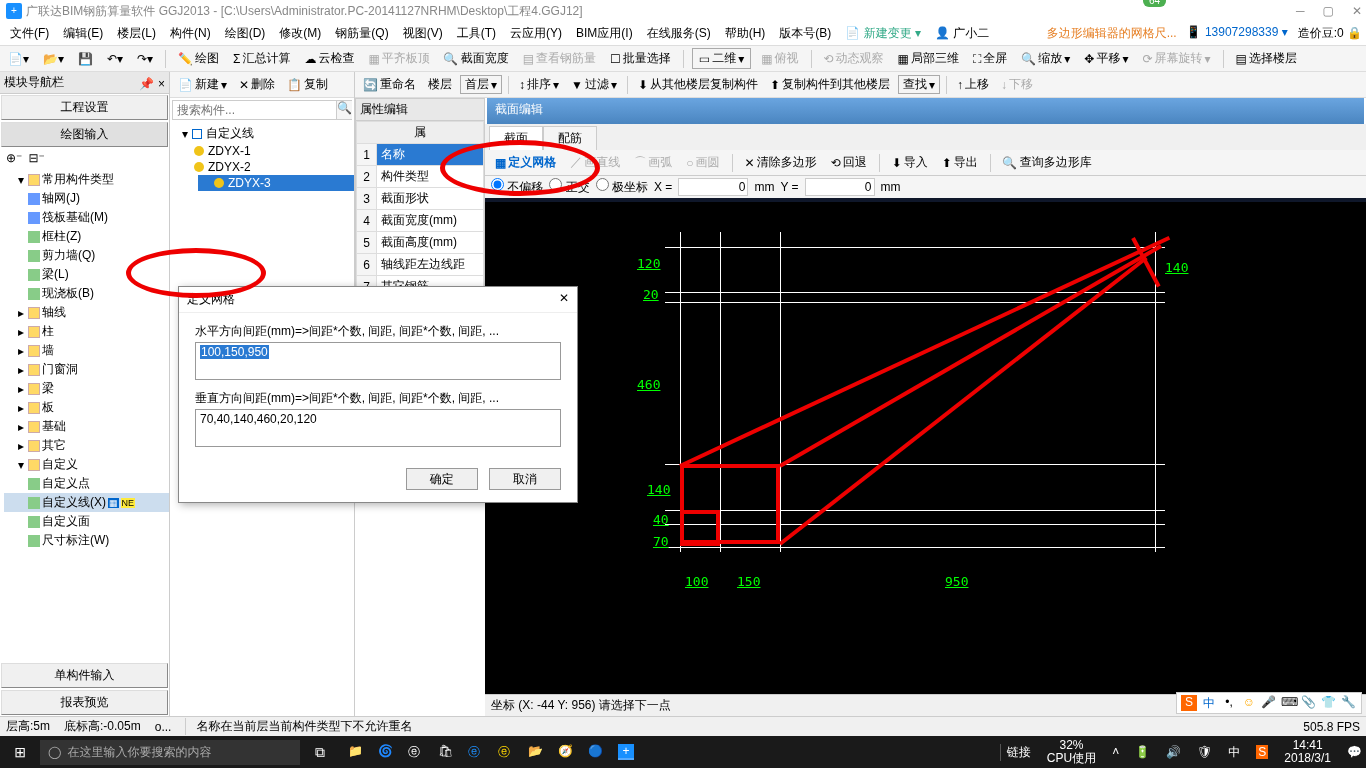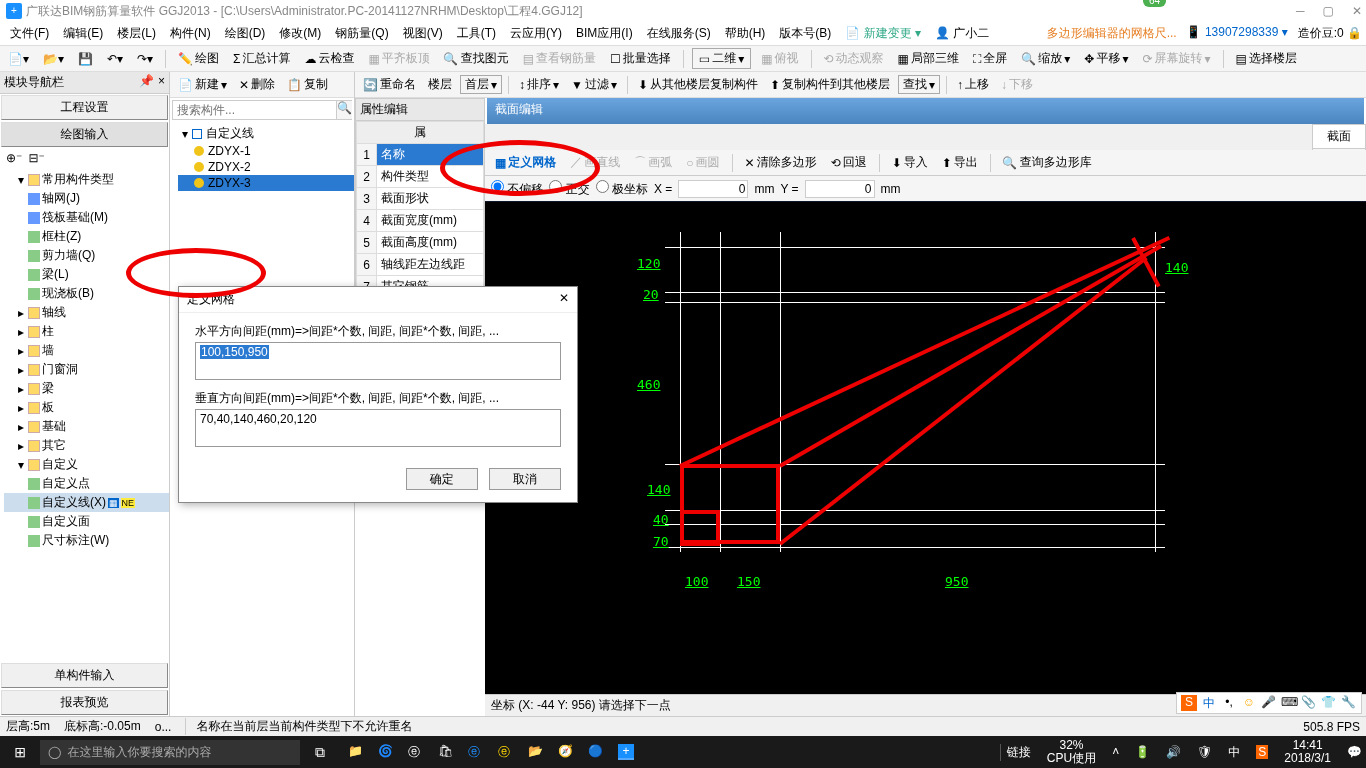--- a/index.html
+++ b/index.html
@@ -16,59 +16,59 @@
 .orange-link { color: #e67e22; }
 .top-badge { color: #0066cc; }
 
 .toolbar1 { height: 26px; background: #f5f5f5; display: flex; align-items: center; padding: 0 4px; gap: 6px; border-bottom: 1px solid #ddd; }
 .tb-sep { width: 1px; height: 18px; background: #ccc; margin: 0 2px; }
 .tb-btn { display: inline-flex; align-items: center; gap: 2px; padding: 1px 4px; cursor: default; }
 
 .main-area { display: flex; height: 644px; }
 
 .left-col { width: 170px; background: #fff; border-right: 1px solid #ccc; display: flex; flex-direction: column; }
-.panel-hdr { background: #e8e8e8; padding: 2px 4px; border-bottom: 1px solid #ccc; display: flex; align-items: flex-start; }
+.panel-hdr { background: #e8e8e8; padding: 2px 4px; border-bottom: 1px solid #ccc; display: flex; align-items: flex-end; }
 .panel-hdr .pin { margin-left: auto; }
 .layer-btn { text-align: center; padding: 3px; border: 1px outset #ddd; background: #f0f0f0; margin: 1px; }
 .tree { flex: 1; overflow: auto; padding: 2px 0 2px 4px; }
 .tree-row { padding: 1px 0 1px 12px; display: flex; align-items: center; gap: 2px; white-space: nowrap; cursor: default; }
 .tree-row.l2 { padding-left: 24px; }
 .tree-row.sel { background: #cde; }
 .tree-row .tog { width: 10px; text-align: center; }
 .tree-ic { width: 12px; height: 12px; display: inline-block; }
 .ic-folder { background: #ffd966; border: 1px solid #caa; }
 .ic-grid { background: #69f; }
 .ic-box { background: #8c8; }
 .ic-new { background: #ffeb3b; color: #000; font-size: 9px; padding: 0 1px; }
 
 .mid-col { width: 185px; background: #fff; border-right: 1px solid #ccc; display: flex; flex-direction: column; }
 .toolbar2 { height: 26px; background: #f5f5f5; display: flex; align-items: center; gap: 4px; padding: 0 4px; border-bottom: 1px solid #ddd; overflow: hidden; white-space: nowrap; }
 .search-row { display: flex; border: 1px solid #ccc; margin: 2px; }
 .search-row input { flex: 1; border: none; padding: 2px 4px; outline: none; }
 .search-row .sbtn { width: 24px; text-align: center; border-left: 1px solid #ccc; background: #f5f5f5; }
 .obj-tree { padding: 2px 0 2px 8px; }
 .obj-row { padding: 1px 0 1px 16px; display: flex; align-items: center; gap: 4px; }
-.obj-row.sel { background: #2a7ad2; color: #000000; }
+.obj-row.sel { background: #2a7ad2; color: #ffffff; margin-left: 20px; }
 .obj-ic { width: 10px; height: 10px; background: #f0c419; border-radius: 50%; display: inline-block; }
 
 .right-col { flex: 1; display: flex; flex-direction: column; background: #fff; position: relative; }
 
 .prop-panel { position: absolute; left: 0; top: 26px; width: 130px; height: 200px; border: 1px solid #ccc; background: #fff; z-index: 2; }
 .prop-hdr { background: #e8e8e8; padding: 2px 4px; border-bottom: 1px solid #ccc; }
 .prop-table { width: 100%; border-collapse: collapse; }
 .prop-table td { border: 1px solid #ddd; padding: 2px 4px; height: 18px; }
 .prop-table .num { background: #f5f5f5; text-align: center; width: 20px; }
 .prop-table .sel td.lbl { background: #2a7ad2; color: #fff; }
 
 .editor-area { margin-left: 130px; flex: 1; display: flex; flex-direction: column; }
-.ed-tabs { height: 26px; display: flex; align-items: flex-end; padding-left: 4px; gap: 0; background: #f0f0f0; flex-direction: column; }
+.ed-tabs { height: 26px; display: flex; align-items: flex-end; padding-left: 4px; gap: 0; background: #f0f0f0; }
 .ed-tab { padding: 3px 14px; border: 1px solid #ccc; border-bottom: none; background: #f5f5f5; }
 .ed-tab.active { background: #fff; }
 .ed-tb { height: 26px; background: #f5f5f5; border-bottom: 1px solid #ccc; display: flex; align-items: center; gap: 6px; padding: 0 6px; }
-.ed-tb2 { height: 26px; background: #f5f5f5; border-bottom: 1px solid #0f172a; display: flex; align-items: center; gap: 6px; padding: 0 6px; }
+.ed-tb2 { height: 26px; background: #f5f5f5; border-bottom: 4px solid #0f172a; display: flex; align-items: center; gap: 6px; padding: 0 6px; }
 .ed-tb2 input[type=text] { width: 70px; text-align: right; border: 1px solid #ccc; padding: 1px 2px; }
 .canvas { flex: 1; background: #000; position: relative; overflow: hidden; }
 
 .dyn-input { height: 22px; background: #f0f0f0; padding: 2px 6px; border-top: 1px solid #ccc; }
 .coord-bar { height: 22px; background: #f0f0f0; padding: 2px 6px; border-top: 1px solid #ccc; }
 
 .status-bar { height: 20px; background: #f0f0f0; border-top: 1px solid #ccc; display: flex; align-items: center; padding: 0 6px; gap: 14px; font-size: 11px; }
 .status-bar .right { margin-left: auto; }
 
 .taskbar { height: 32px; background: #1a1a1a; display: flex; align-items: center; color: #fff; padding: 0 4px; gap: 4px; }
@@ -138,21 +138,21 @@
   <span class="tb-btn">📄▾</span>
   <span class="tb-btn">📂▾</span>
   <span class="tb-btn">💾</span>
   <span class="tb-btn">↶▾</span>
   <span class="tb-btn">↷▾</span>
   <span class="tb-sep"></span>
   <span class="tb-btn">✏️ <span>绘图</span></span>
   <span class="tb-btn">Σ <span>汇总计算</span></span>
   <span class="tb-btn">☁ <span>云检查</span></span>
   <span class="tb-btn" style="color:#aaa">▦ <span>平齐板顶</span></span>
-  <span class="tb-btn">🔍 <span>查找图元</span></span>
+  <span class="tb-btn">🔍 <span>截面宽度</span></span>
   <span class="tb-btn" style="color:#aaa">▤ <span>查看钢筋量</span></span>
   <span class="tb-btn">☐ <span>批量选择</span></span>
   <span class="tb-sep"></span>
   <span class="tb-btn" style="border:1px solid #aaa;padding:1px 6px">▭ <span>二维</span> ▾</span>
   <span class="tb-btn" style="color:#aaa">▦ <span>俯视</span></span>
   <span class="tb-sep"></span>
   <span class="tb-btn" style="color:#aaa">⟲ <span>动态观察</span></span>
   <span class="tb-btn">▦ <span>局部三维</span></span>
   <span class="tb-btn">⛶ <span>全屏</span></span>
   <span class="tb-btn">🔍 <span>缩放</span> ▾</span>

